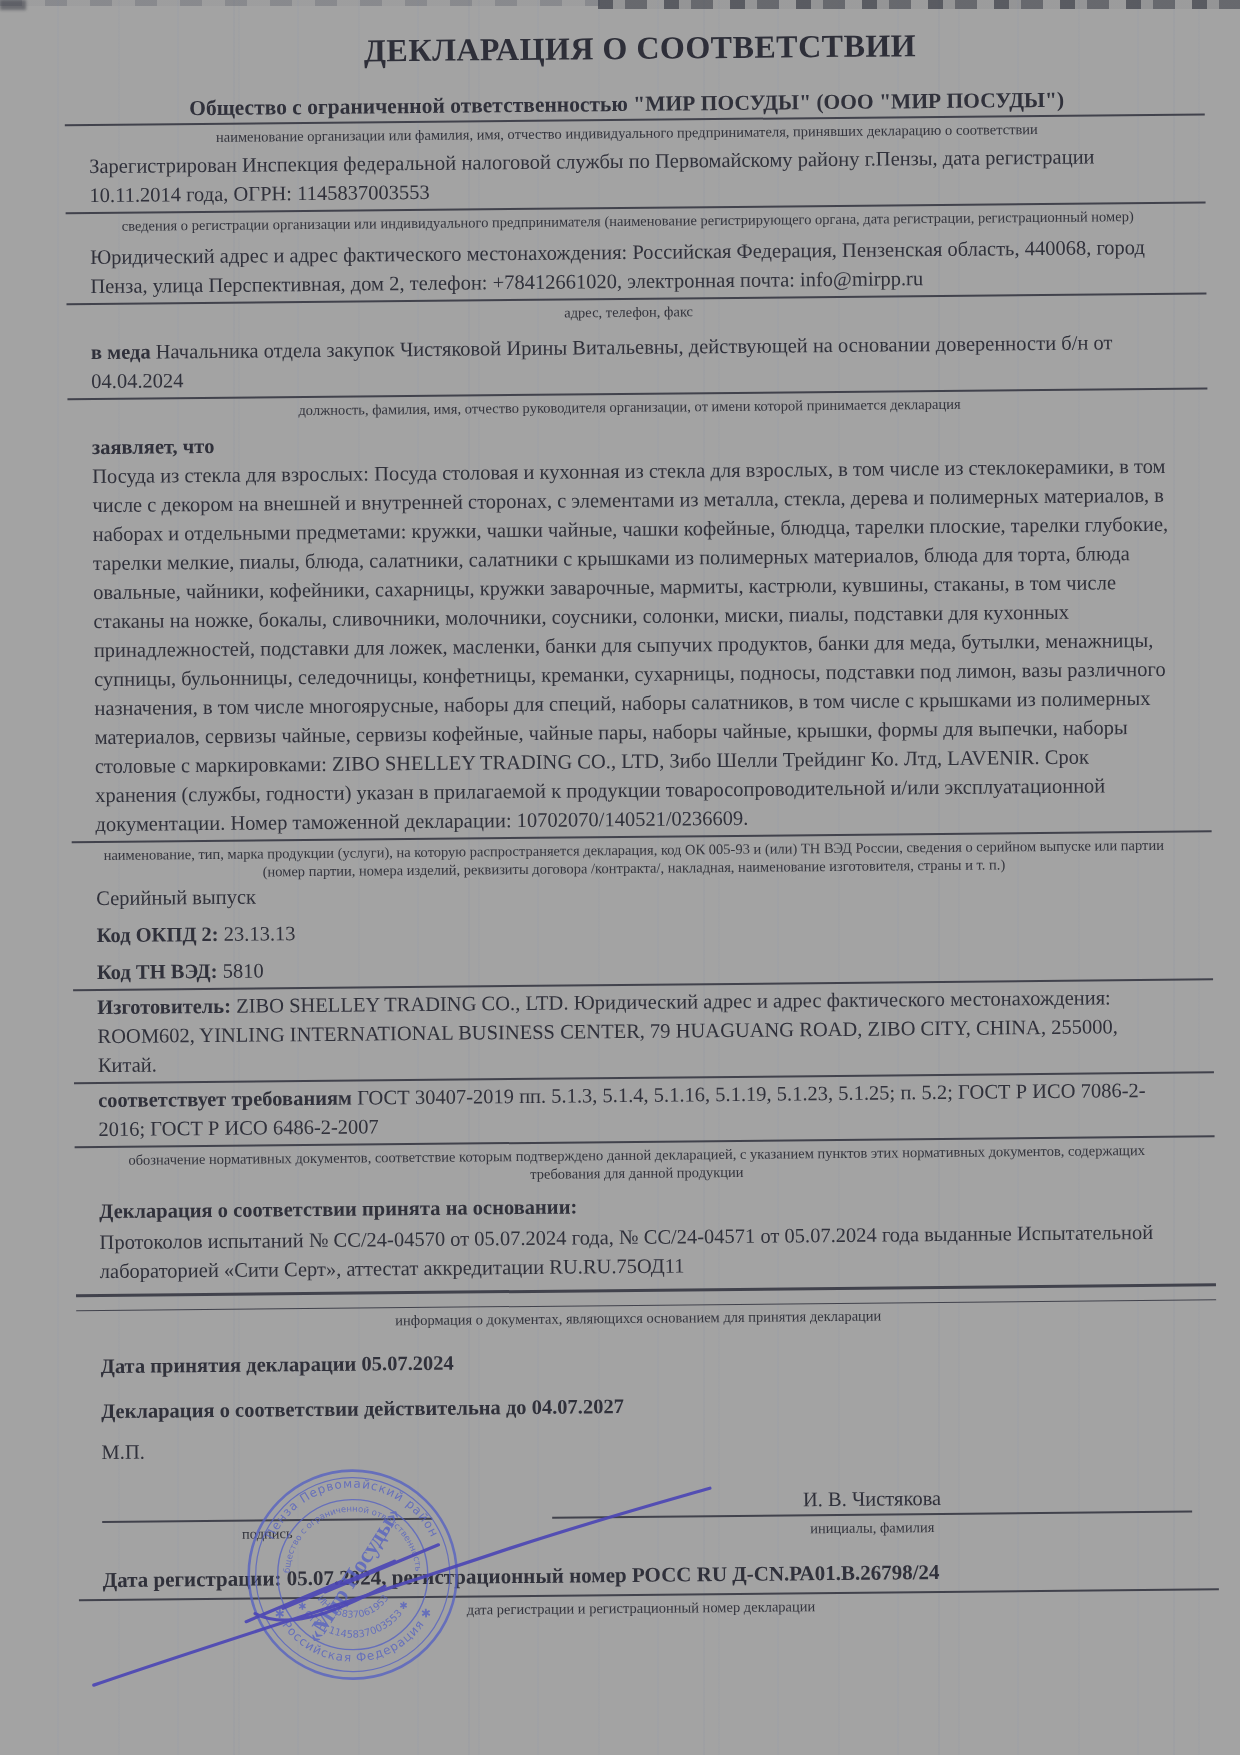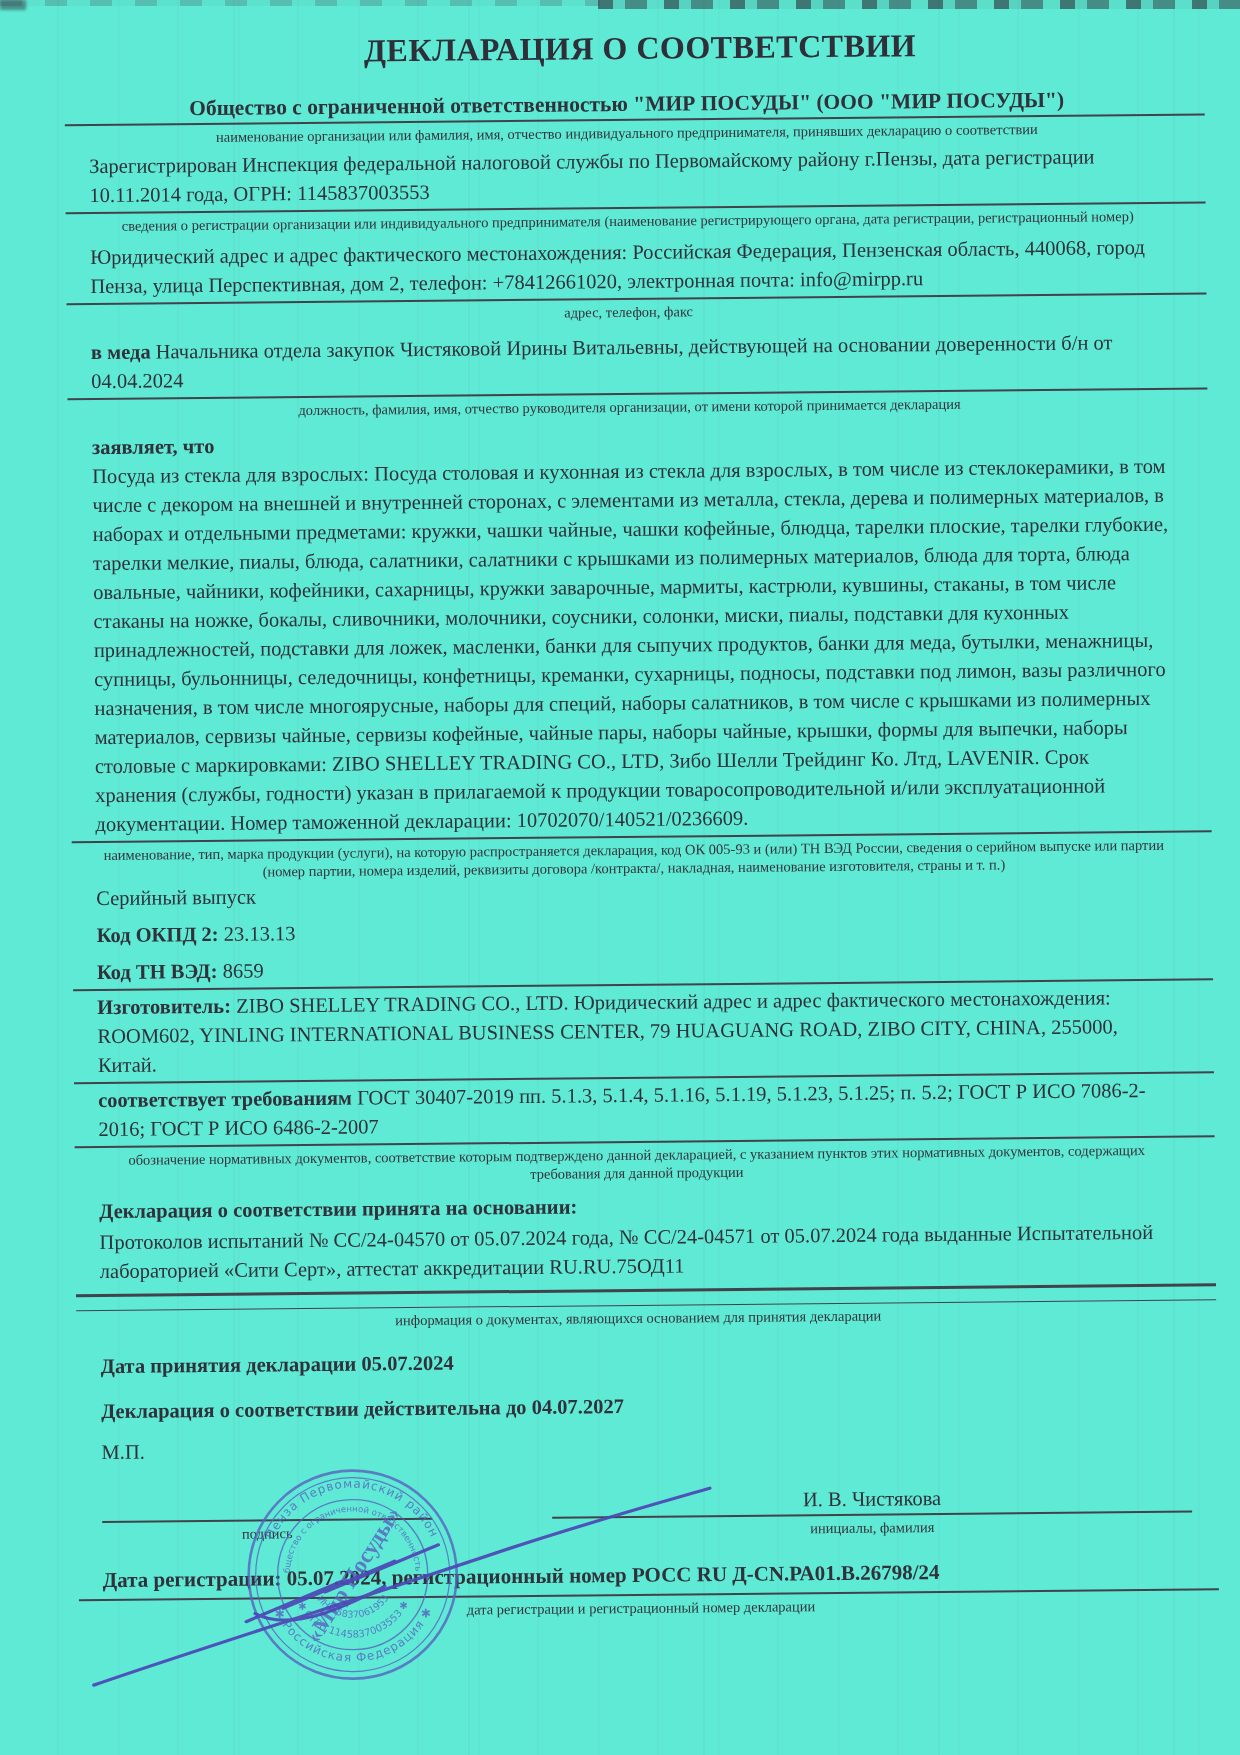--- a/index.html
+++ b/index.html
@@ -1,17 +1,17 @@
 <!DOCTYPE html>
 <html lang="ru"><head>
 <meta charset="utf-8">
 <style>
   html,body{margin:0;padding:0;}
   body{width:1240px;height:1755px;background:#f4f4f2;}
-  .page{position:relative;width:1240px;height:1755px;background:#5eead4;overflow:hidden;
+  .page{position:relative;width:1240px;height:1755px;background:#a3a3a3;overflow:hidden;
         font-family:"Liberation Serif", serif;color:#30313b;}
   
   .streaks{position:absolute;inset:0;pointer-events:none;z-index:0;
     background:
       repeating-linear-gradient(90deg, transparent 0 57px, rgba(120,140,185,0.07) 57px 59px, transparent 59px 118px, rgba(110,130,170,0.05) 118px 120px),
       repeating-linear-gradient(90deg, transparent 0 233px, rgba(90,110,160,0.06) 233px 235px);}
   .top-band{position:absolute;top:0;left:598px;right:0;height:9px;z-index:3;filter:blur(0.4px);
     background:repeating-linear-gradient(90deg, rgba(44,47,57,0.62) 0 15px, rgba(44,47,57,0.12) 15px 27px, rgba(44,47,57,0.5) 27px 49px, rgba(44,47,57,0.06) 49px 66px);}
   .top-band-left{position:absolute;top:0;left:0;width:600px;height:6px;z-index:3;filter:blur(0.6px);
     background:repeating-linear-gradient(90deg, rgba(70,74,88,0.28) 0 22px, rgba(70,74,88,0.05) 22px 45px);}
@@ -75,21 +75,21 @@
     <div class="rule"></div>
     <div class="caption">должность, фамилия, имя, отчество руководителя организации, от имени которой принимается декларация</div>
 
     <p class="body b mt12">заявляет, что</p>
     <p class="body">Посуда из стекла для взрослых: Посуда столовая и кухонная из стекла для взрослых, в том числе из стеклокерамики, в том числе с декором на внешней и внутренней сторонах, с элементами из металла, стекла, дерева и полимерных материалов, в наборах и отдельными предметами: кружки, чашки чайные, чашки кофейные, блюдца, тарелки плоские, тарелки глубокие, тарелки мелкие, пиалы, блюда, салатники, салатники с крышками из полимерных материалов, блюда для торта, блюда овальные, чайники, кофейники, сахарницы, кружки заварочные, мармиты, кастрюли, кувшины, стаканы, в том числе стаканы на ножке, бокалы, сливочники, молочники, соусники, солонки, миски, пиалы, подставки для кухонных принадлежностей, подставки для ложек, масленки, банки для сыпучих продуктов, банки для меда, бутылки, менажницы, супницы, бульонницы, селедочницы, конфетницы, креманки, сухарницы, подносы, подставки под лимон, вазы различного назначения, в том числе многоярусные, наборы для специй, наборы салатников, в том числе с крышками из полимерных материалов, сервизы чайные, сервизы кофейные, чайные пары, наборы чайные, крышки, формы для выпечки, наборы столовые с маркировками: ZIBO SHELLEY TRADING CO., LTD, Зибо Шелли Трейдинг Ко. Лтд, LAVENIR. Срок хранения (службы, годности) указан в прилагаемой к продукции товаросопроводительной и/или эксплуатационной документации. Номер таможенной декларации: 10702070/140521/0236609.</p>
     <div class="rule"></div>
     <div class="caption">наименование, тип, марка продукции (услуги), на которую распространяется декларация, код ОК 005-93 и (или) ТН ВЭД России, сведения о серийном выпуске или партии (номер партии, номера изделий, реквизиты договора /контракта/, накладная, наименование изготовителя, страны и т. п.)</div>
 
     <p class="body mt2">Серийный выпуск</p>
     <p class="body mt8"><span class="b">Код ОКПД 2:</span> <span>23.13.13</span></p>
-    <p class="body mt8"><span class="b">Код ТН ВЭД:</span> <span>8659</span></p>
+    <p class="body mt8"><span class="b">Код ТН ВЭД:</span> <span>5810</span></p>
     <div class="rule mt2"></div>
 
     <p class="body mt2"><span class="b">Изготовитель:</span> <span>ZIBO SHELLEY TRADING CO., LTD. Юридический адрес и адрес фактического местонахождения: ROOM602, YINLING INTERNATIONAL BUSINESS CENTER, 79 HUAGUANG ROAD, ZIBO CITY, CHINA, 255000, Китай.</span></p>
     <div class="rule"></div>
 
     <p class="body mt2"><span class="b">соответствует требованиям</span> <span>ГОСТ 30407-2019 пп. 5.1.3, 5.1.4, 5.1.16, 5.1.19, 5.1.23, 5.1.25; п. 5.2; ГОСТ Р ИСО 7086-2-2016; ГОСТ Р ИСО 6486-2-2007</span></p>
     <div class="rule"></div>
     <div class="caption mid">обозначение нормативных документов, соответствие которым подтверждено данной декларацией, с указанием пунктов этих нормативных документов, содержащих требования для данной продукции</div>
 
     <p class="body b mt10">Декларация о соответствии принята на основании:</p>

